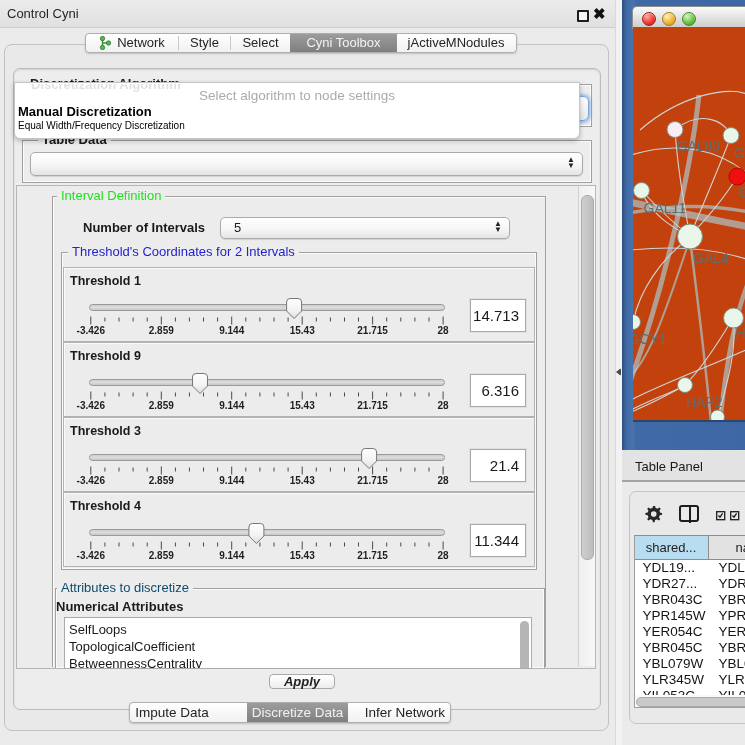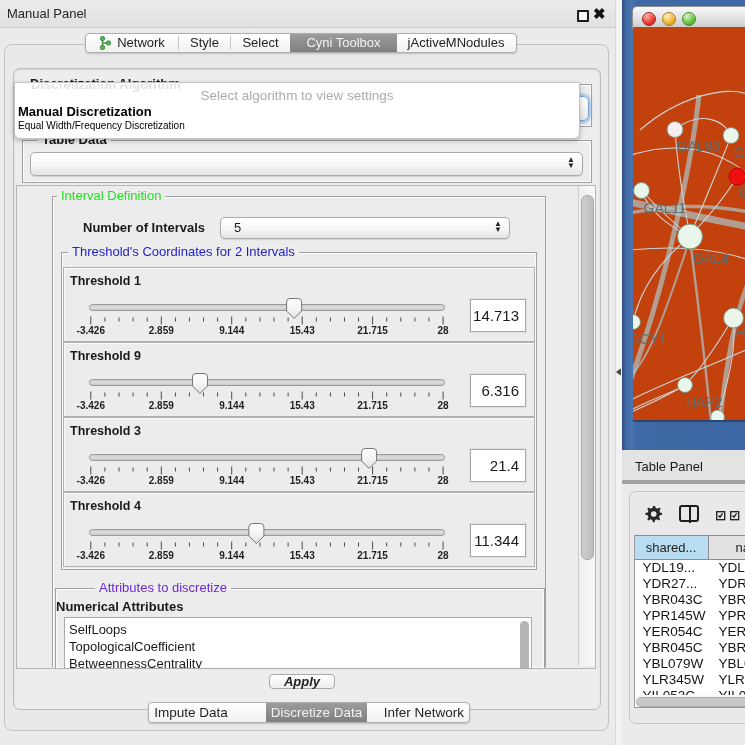--- a/index.html
+++ b/index.html
@@ -44,30 +44,30 @@
   
   #popup{left:14px;top:82px;width:564px;height:55px;background:#ffffff;border:1px solid #c4c4c4;
          border-radius:0 0 6px 6px;box-shadow:0 2px 5px rgba(0,0,0,.25);z-index:40;}
   
   #rightcol{left:622px;top:0;width:123px;height:745px;background:#ebebeb;}
   #bluebg{left:0;top:0;width:123px;height:450px;background:linear-gradient(90deg,#2e4d7c 0px,#3f6aa6 4px,#4a74ae 11px,#3f6aa6 14px,#3d68a5 100%);}
   #macbar{left:10px;top:6px;width:113px;height:21px;background:linear-gradient(#fafafa,#cccccc);
           border:1px solid #8e8e8e;border-right:none;border-top-left-radius:5px;}
   .light{position:absolute;top:4.5px;width:12px;height:12px;border-radius:50%;}
   #netcanvas{left:11px;top:27px;width:132px;height:393px;background:#c2410c;overflow:hidden;}
-  #tpbar{left:0;top:450px;width:123px;height:30px;background:#e3e3e3;border-bottom:4px solid #a3a3a3;}
+  #tpbar{left:0;top:450px;width:123px;height:30px;background:#e3e3e3;border-bottom:2px solid #a3a3a3;}
   #tablepanel{left:7px;top:491px;width:130px;height:231px;background:#e9e9e9;border:1px solid #c5c5c5;border-radius:7px;}
 </style>
 </head>
 <body>
 
 <div class="abs" id="panelA"></div>
 <div class="abs" id="panelB"></div>
 <div class="abs" id="titlebar">
-    <div class="t">Manual Panel</div>
+    <div class="t">Control Cyni</div>
   </div>
 <div class="abs float-ico"></div>
 <div class="abs x-ico">✖</div>
 
 <div class="abs seg" id="topseg" style="left:85px;top:33px;width:430px;">
   <div class="tab" style="width:92px;">
     <svg width="13" height="14" viewBox="0 0 13 14" style="margin-right:5px;">
       <line x1="3.5" y1="3" x2="3.5" y2="11" stroke="#3d8f3d" stroke-width="1.4"></line>
       <line x1="3.5" y1="7" x2="8.5" y2="7" stroke="#3d8f3d" stroke-width="1.4"></line>
       <circle cx="3.5" cy="2.5" r="2.2" fill="#56b556" stroke="#2e7d2e" stroke-width="0.8"></circle>
@@ -184,38 +184,38 @@
       <text x="167.7" y="66" font-size="10" font-weight="bold" fill="#1f1f1f" text-anchor="middle">9.144</text>
       <text x="238.2" y="66" font-size="10" font-weight="bold" fill="#1f1f1f" text-anchor="middle">15.43</text>
       <text x="308.6" y="66" font-size="10" font-weight="bold" fill="#1f1f1f" text-anchor="middle">21.715</text>
       <text x="379.1" y="66" font-size="10" font-weight="bold" fill="#1f1f1f" text-anchor="middle">28</text>
       <path d="M 184.9,34.0 Q 184.9,30.5 188.4,30.5 L 196.4,30.5 Q 199.9,30.5 199.9,34.0 L 199.9,43.0 L 192.4,50.5 L 184.9,43.0 Z" fill="url(#thg)" stroke="#777777" stroke-width="1"></path>
     </svg>
   <div class="valbox">11.344</div>
 </div>
 
 <div class="abs grp" style="left:55px;top:588px;width:488px;height:79px;border-bottom:none;">
-  <span class="grp-title" style="color:#6d28d9;left:1px;margin-left:38px;">Attributes to discretize</span>
+  <span class="grp-title" style="color:#0c4a6e;left:1px;">Attributes to discretize</span>
 </div>
 <div class="abs" style="left:56px;top:599px;font-weight:bold;">Numerical Attributes</div>
 <div class="abs" id="nlist">
   <div style="padding:4px 0 0 4px;line-height:16.8px;">SelfLoops<br>TopologicalCoefficient<br>BetweennessCentrality</div>
   <div style="position:absolute;right:2px;top:3px;width:9px;height:60px;background:#b5b5b5;border-radius:5px;"></div>
 </div>
 <div class="abs" id="applybtn">Apply</div>
 
-<div class="abs seg" style="left:148px;top:702px;width:320px;height:19px;font-size:13.5px;gap:12px;">
+<div class="abs seg" style="left:129px;top:702px;width:320px;height:19px;font-size:13.5px;gap:12px;">
   <div class="tab" style="width:98px;">Impute Data</div>
   <div class="tab sel" style="width:117px;margin-left:21px;">Discretize Data</div>
   <div class="tab" style="width:105px;">Infer Network</div>
 </div>
 
 <div class="abs" id="popup">
   <div style="position:absolute;left:16px;top:-6px;font-weight:bold;color:rgba(90,90,90,0.18);clip-path:inset(7px 0 0 0);">Discretization Algorithm</div>
-  <div style="position:absolute;left:0;right:0;top:5px;text-align:center;color:#ababab;font-size:13.5px;">Select algorithm to view settings</div>
+  <div style="position:absolute;left:0;right:0;top:5px;text-align:center;color:#ababab;font-size:13.5px;">Select algorithm to node settings</div>
   <div style="position:absolute;left:3px;top:21px;font-weight:bold;color:#000;">Manual Discretization</div>
   <div style="position:absolute;left:3px;top:37px;color:#000;font-size:10px;">Equal Width/Frequency Discretization</div>
 </div>
 
 <div class="abs" style="left:615px;top:0;width:7px;height:745px;background:#f2f2f2;border-left:1px solid #d8d8d8;"></div>
 <div class="abs" style="left:615.5px;top:368px;width:0;height:0;border-top:4px solid transparent;border-bottom:4px solid transparent;border-right:5px solid #4a4a4a;border-radius:2px;"></div>
 
 <div class="abs" id="rightcol">
   <div class="abs" id="bluebg"></div>
   <div class="abs" id="macbar">

